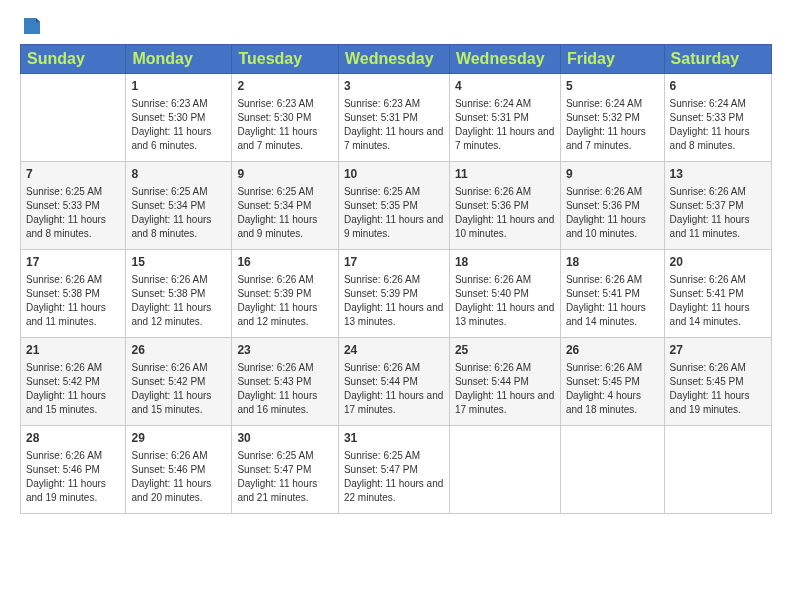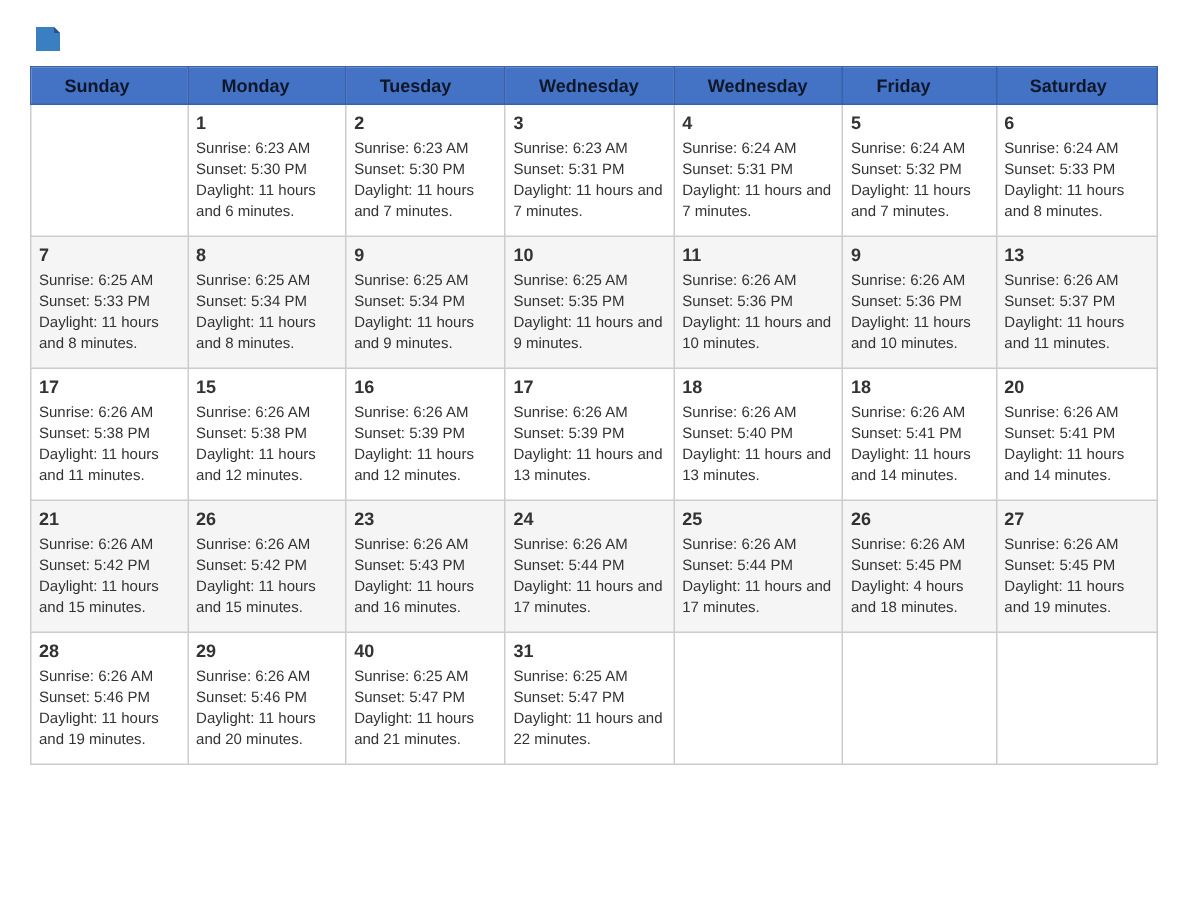--- a/index.html
+++ b/index.html
@@ -40,24 +40,24 @@
       font-size: 14px;
       color: #555;
     }
     table {
       width: 100%;
       border-collapse: collapse;
       font-size: 10.5px;
     }
     thead tr th {
       background: #4472c4;
-      color: #0f172a;
-      padding: 5px 22px;
+      color: #bef264;
+      padding: 5px 6px;
       text-align: left;
-      font-size: 12px;
+      font-size: 16px;
       font-weight: bold;
       border: 1px solid #3a60a8;
     }
     tbody tr td {
       border: 1px solid #ccc;
       vertical-align: top;
       padding: 4px 5px;
       height: 88px;
       width: 113px;
       color: #333;
@@ -228,21 +228,21 @@
         </tr>
         <tr>
           <td><span class="day-number">28</span>
 <span>Sunrise: 6:26 AM</span><br>
 <span>Sunset: 5:46 PM</span><br>
 <span>Daylight: 11 hours and 19 minutes.</span></td>
           <td><span class="day-number">29</span>
 <span>Sunrise: 6:26 AM</span><br>
 <span>Sunset: 5:46 PM</span><br>
 <span>Daylight: 11 hours and 20 minutes.</span></td>
-          <td><span class="day-number">40</span>
+          <td><span class="day-number">30</span>
 <span>Sunrise: 6:25 AM</span><br>
 <span>Sunset: 5:47 PM</span><br>
 <span>Daylight: 11 hours and 21 minutes.</span></td>
           <td><span class="day-number">31</span>
 <span>Sunrise: 6:25 AM</span><br>
 <span>Sunset: 5:47 PM</span><br>
 <span>Daylight: 11 hours and 22 minutes.</span></td>
           <td class="empty"></td>
           <td class="empty"></td>
           <td class="empty"></td>

